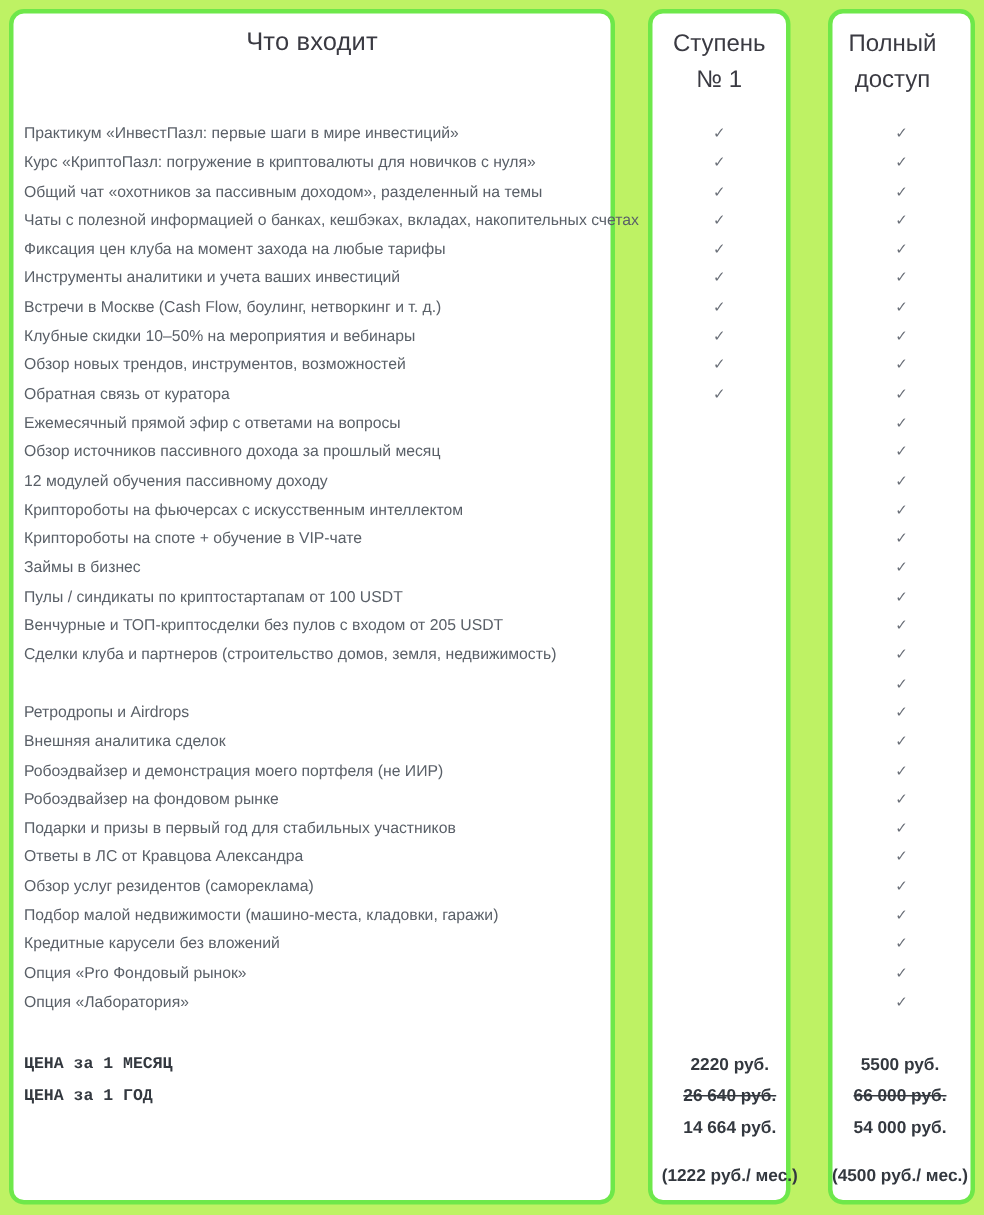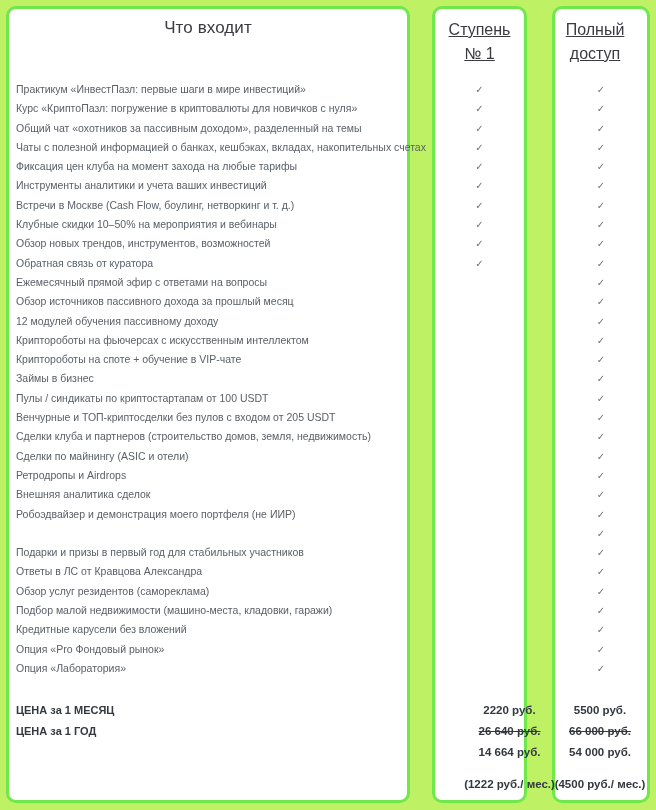--- a/index.html
+++ b/index.html
@@ -47,21 +47,21 @@
     position: absolute;
     text-align: center;
     padding-top: 12px;
     font-size: 16px;
     line-height: 24px;
     color: #3a3a42;
     font-weight: 400;
   }
   .tier-header.t1 { left: 432px; top: 6px; width: 95px; }
   .tier-header.t2 { left: 552px; top: 6px; width: 86px; }
-  .tier-header .ln { display: block; text-decoration: underline; }
+  .tier-header .ln { display: block; }
 
   
   .rows {
     position: absolute;
     left: 0; top: 80px;
     width: 633px;
   }
   .row {
     position: relative;
     height: 19.3px;
@@ -85,38 +85,39 @@
     text-align: center;
   }
   .chk.c1 { left: 432px; width: 95px; }
   .chk.c2 { left: 552px; width: 98px; }
 
   
   .price-labels {
     position: absolute;
     left: 16px;
     top: 700px;
+    font-family: Liberation Mono, monospace;
   }
   .price-label {
     font-size: 11px;
     line-height: 21px;
     font-weight: bold;
     color: #33383f;
     white-space: nowrap;
   }
 
   .price-col {
     position: absolute;
     top: 700px;
     text-align: center;
     font-size: 11.5px;
     color: #33383f;
     font-weight: bold;
   }
-  .price-col.p1 { left: 455px; width: 109px; }
+  .price-col.p1 { left: 432px; width: 109px; }
   .price-col.p2 { left: 552px; width: 96px; }
 
   .price-month { line-height: 21px; }
   .price-old   { line-height: 21px; text-decoration: line-through; }
   .price-new   { line-height: 21px; }
   .price-per   { line-height: 19px; margin-top: 12px; }
 </style>
 </head>
 <body>
 
@@ -219,36 +220,36 @@
       </div>
       <div class="row">
         <div class="row-label">Венчурные и ТОП-криптосделки без пулов с входом от 205 USDT</div>
         <div class="chk c2">✓</div>
       </div>
       <div class="row">
         <div class="row-label">Сделки клуба и партнеров (строительство домов, земля, недвижимость)</div>
         <div class="chk c2">✓</div>
       </div>
       <div class="row">
-        <div class="row-label">Сделки по майнингу (ASIC и отели)</div>
         <div class="chk c2">✓</div>
       </div>
       <div class="row">
         <div class="row-label">Ретродропы и Airdrops</div>
         <div class="chk c2">✓</div>
       </div>
       <div class="row">
         <div class="row-label">Внешняя аналитика сделок</div>
         <div class="chk c2">✓</div>
       </div>
       <div class="row">
         <div class="row-label">Робоэдвайзер и демонстрация моего портфеля (не ИИР)</div>
         <div class="chk c2">✓</div>
       </div>
       <div class="row">
+        <div class="row-label">Робоэдвайзер на фондовом рынке</div>
         <div class="chk c2">✓</div>
       </div>
       <div class="row">
         <div class="row-label">Подарки и призы в первый год для стабильных участников</div>
         <div class="chk c2">✓</div>
       </div>
       <div class="row">
         <div class="row-label">Ответы в ЛС от Кравцова Александра</div>
         <div class="chk c2">✓</div>
       </div>

